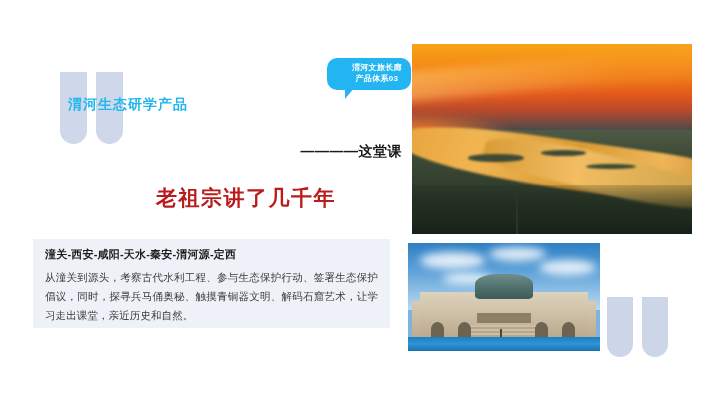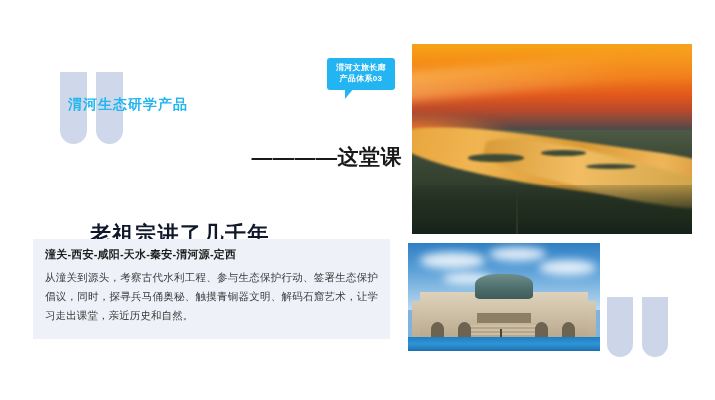--- a/index.html
+++ b/index.html
@@ -76,54 +76,53 @@
     letter-spacing: 1px;
     z-index: 2;
     white-space: nowrap;
   }
   .sub-line-1 {
     position: absolute;
     left: 90px;
     top: 143px;
     width: 312px;
     text-align: right;
-    font-size: 21px;
+    font-size: 14px;
     font-weight: bold;
     color: #191919;
     letter-spacing: 0.5px;
     z-index: 2;
     white-space: nowrap;
   }
   .sub-line-2 {
     position: absolute;
     left: 90px;
     top: 184px;
     width: 312px;
-    text-align: left;
+    text-align: center;
     font-size: 21px;
     font-weight: bold;
-    color: #0f172a;
+    color: #b91c1c;
     letter-spacing: 1.5px;
     z-index: 2;
     white-space: nowrap;
-    margin-top: 36px;
   }
 
   
   .badge {
     position: absolute;
     left: 327px;
     top: 58px;
     z-index: 5;
   }
   .badge-body {
     background: #23b5f2;
     color: #ffffff;
-    border-radius: 3px;
-    padding: 5px 9px 5px 9px;
+    border-radius: 10px;
+    padding: 5px 9px 5px 25px;
     font-size: 8px;
     font-weight: bold;
     line-height: 1.35;
     text-align: center;
     letter-spacing: 0.3px;
     white-space: nowrap;
   }
   .badge-tail {
     position: absolute;
     left: 18px;
@@ -201,21 +200,21 @@
     position: absolute; left: 37%; bottom: 0; width: 2px; height: 22%;
     background: #2b3526;
   }
 
   
   .info-panel {
     position: absolute;
     left: 33px;
     top: 239px;
     width: 357px;
-    height: 100px;
+    height: 89px;
     background: #eef1f7;
     z-index: 2;
   }
   .info-route {
     position: absolute;
     left: 12px;
     top: 8px;
     font-size: 11px;
     font-weight: bold;
     color: #1c1c1c;

